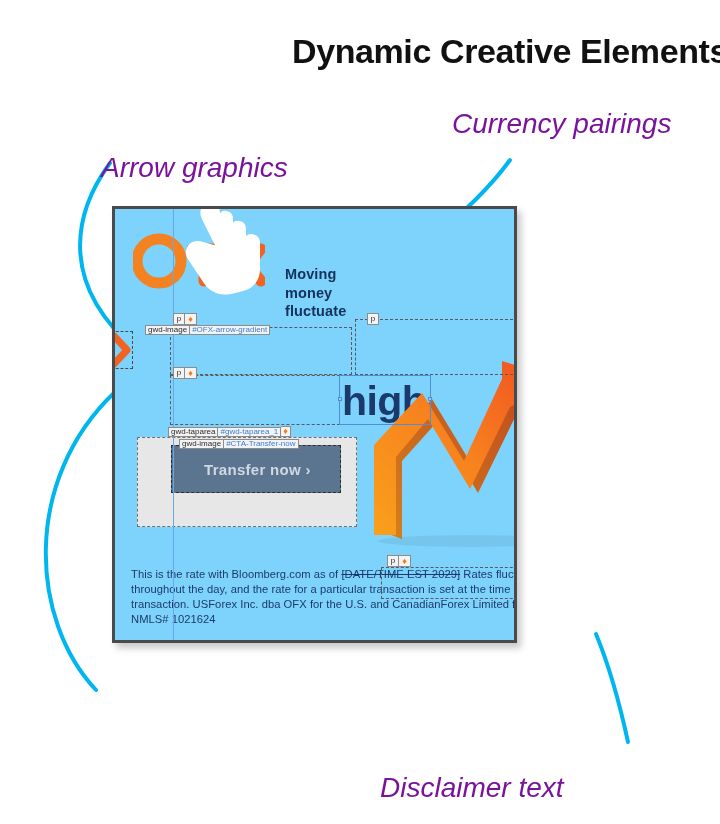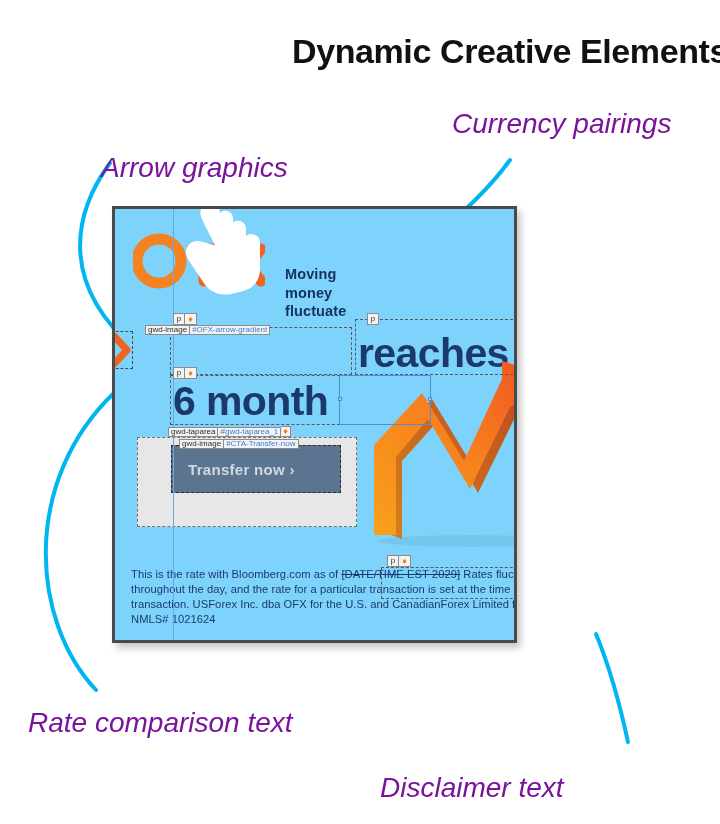--- a/index.html
+++ b/index.html
@@ -112,21 +112,21 @@
   #taparea-box{
     position:absolute; left:22px; top:228px; width:220px; height:90px;
     border:1px dashed #707070; background:#e7e7e7; z-index:12;
   }
   #cta-button{
     position:absolute; left:56px; top:236px; width:170px; height:48px;
     background:#5b7490; border:1px dashed #2d2d2d; z-index:13;
     overflow:hidden;
   }
   #cta-label{
-    position:absolute; left:16px; top:15px;
+    position:absolute; left:32px; top:15px;
     font-size:15px; font-weight:700; color:#cfd8e3; letter-spacing:.3px;
   }
   #cursor-hand{ position:absolute; left:62px; top:-10px; z-index:14; }
 
   
   #mini-arrow{
     position:absolute; left:-4px; top:122px; width:22px; height:38px;
     border:1px dashed #4a4a4a; z-index:22;
   }
 
@@ -152,21 +152,20 @@
     <g fill="none" stroke="#00B6F0" stroke-width="4" stroke-linecap="round">
       <path d="M 110 163 C 72 215, 60 285, 136 350"></path>
       <path d="M 510 160 C 470 215, 400 265, 333 309"></path>
       <path d="M 96 690 C 30 620, 22 480, 115 392"></path>
       <path d="M 628 742 C 620 705, 610 668, 596 634"></path>
     </g>
   </svg>
 
   <div class="callout" id="callout-arrow">Arrow graphics</div>
   <div class="callout" id="callout-currency">Currency pairings</div>
-  <div class="callout" id="callout-rate">Rate comparison text</div>
   <div class="callout" id="callout-disclaimer">Disclaimer text</div>
 
   <div id="ad-canvas">
 
     <div id="guide-v"></div>
 
     <div id="logo-block">
       <svg id="ofx-logo" width="132" height="56" viewBox="0 0 132 56" xmlns="http://www.w3.org/2000/svg">
         <circle cx="26" cy="28" r="22" fill="none" stroke="#F58220" stroke-width="11"></circle>
         <path d="M59 16 h30 a7 7 0 0 1 7 7 v0 a7 7 0 0 1 -7 7 h-9 a9 9 0 0 0 -9 9 v9" fill="none" stroke="#F26322" stroke-width="11" stroke-linecap="round" stroke-linejoin="round"></path>
@@ -190,22 +189,21 @@
           <stop offset="1" stop-color="#C03A14"></stop>
         </linearGradient>
       </defs>
 
       <path d="M26 176 L26 92 L72 42 L112 108 L150 28 L150 8 L196 22 L196 78 L186 80 L186 36 L160 50 L118 136 L76 66 L42 104 L42 182 Z" fill="url(#gB)" opacity="0.95"></path>
 
       <path d="M14 178 L14 88 L62 36 L104 104 L142 22 L142 4 L188 18 L188 74 L170 68 L170 40 L150 50 L110 132 L68 62 L36 100 L36 178 Z" fill="url(#gA)"></path>
       <ellipse cx="110" cy="184" rx="92" ry="6" fill="#000" opacity="0.06"></ellipse>
     </svg>
 
-    <div class="headline" id="hl-reaches">reaches</div>
-    <div class="headline" id="hl-6month">6 month</div>
+    <div class="headline" id="hl-high">high</div>
 
     <div class="sel-dash" style="left:55px; top:118px; width:182px; height:48px;"></div>
     <div class="sel-dash" style="left:240px; top:110px; width:243px; height:56px;"></div>
     <div class="sel-dash" style="left:55px; top:166px; width:170px; height:50px;"></div>
     <div class="sel-solid" style="left:224px; top:166px; width:92px; height:50px;">
       <span class="handle h-l"></span>
       <span class="handle h-r"></span>
     </div>
 
     <div id="mini-arrow">

